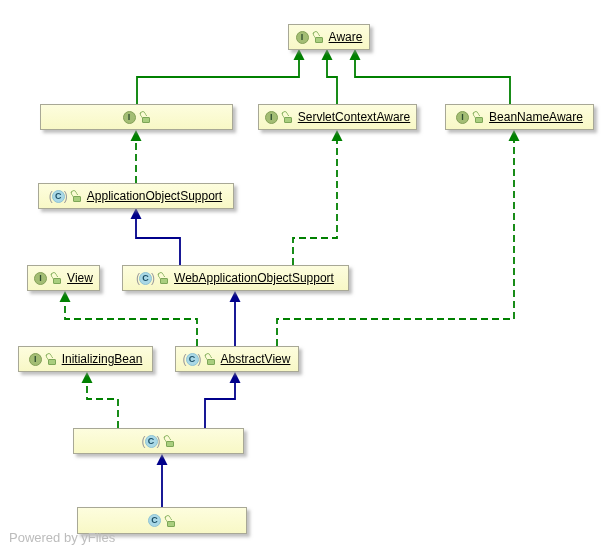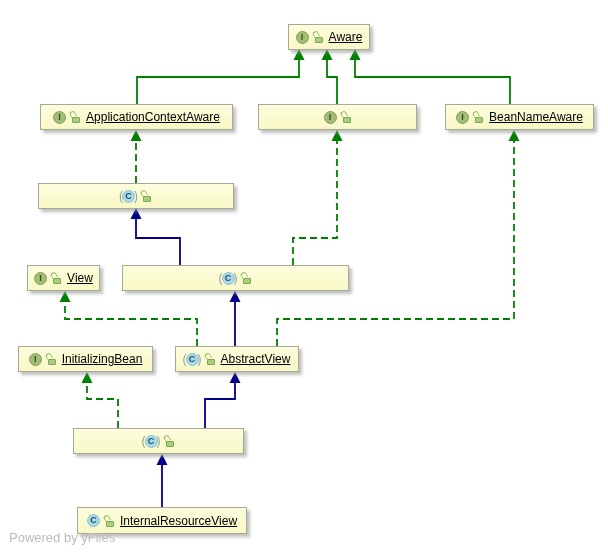--- a/index.html
+++ b/index.html
@@ -160,29 +160,29 @@
       </span>
     <span class="label">Aware</span>
   </div>
 
   <div class="node n-aca">
     <span class="iicon">I</span>
     <span class="lock">
         <span class="shackle"></span>
         <span class="lock-body"></span>
       </span>
-    <span class="label">ApplicationContextAware</span>
   </div>
 
   <div class="node n-sca">
     <span class="iicon">I</span>
     <span class="lock">
         <span class="shackle"></span>
         <span class="lock-body"></span>
       </span>
+    <span class="label">ServletContextAware</span>
   </div>
 
   <div class="node n-bna">
     <span class="iicon">I</span>
     <span class="lock">
         <span class="shackle"></span>
         <span class="lock-body"></span>
       </span>
     <span class="label">BeanNameAware</span>
   </div>
@@ -190,20 +190,21 @@
   <div class="node n-aos">
     <span class="cicon-wrap">
       <span class="paren">(</span>
       <span class="cicon">C</span>
       <span class="paren">)</span>
     </span>
     <span class="lock">
         <span class="shackle"></span>
         <span class="lock-body"></span>
       </span>
+    <span class="label">ApplicationObjectSupport</span>
   </div>
 
   <div class="node n-view">
     <span class="iicon">I</span>
     <span class="lock">
         <span class="shackle"></span>
         <span class="lock-body"></span>
       </span>
     <span class="label">View</span>
   </div>
@@ -211,20 +212,21 @@
   <div class="node n-waos">
     <span class="cicon-wrap">
       <span class="paren">(</span>
       <span class="cicon">C</span>
       <span class="paren">)</span>
     </span>
     <span class="lock">
         <span class="shackle"></span>
         <span class="lock-body"></span>
       </span>
+    <span class="label">WebApplicationObjectSupport</span>
   </div>
 
   <div class="node n-ib">
     <span class="iicon">I</span>
     <span class="lock">
         <span class="shackle"></span>
         <span class="lock-body"></span>
       </span>
     <span class="label">InitializingBean</span>
   </div>
@@ -253,21 +255,20 @@
         <span class="lock-body"></span>
       </span>
   </div>
 
   <div class="node n-irv">
     <span class="cicon">C</span>
     <span class="lock">
         <span class="shackle"></span>
         <span class="lock-body"></span>
       </span>
-    <span class="label">InternalResourceView</span>
   </div>
 
   <div id="footer">
     <span>Powered by</span>
     <span class="brand">yFiles</span>
   </div>
 
 </div>
 
 </body></html>

